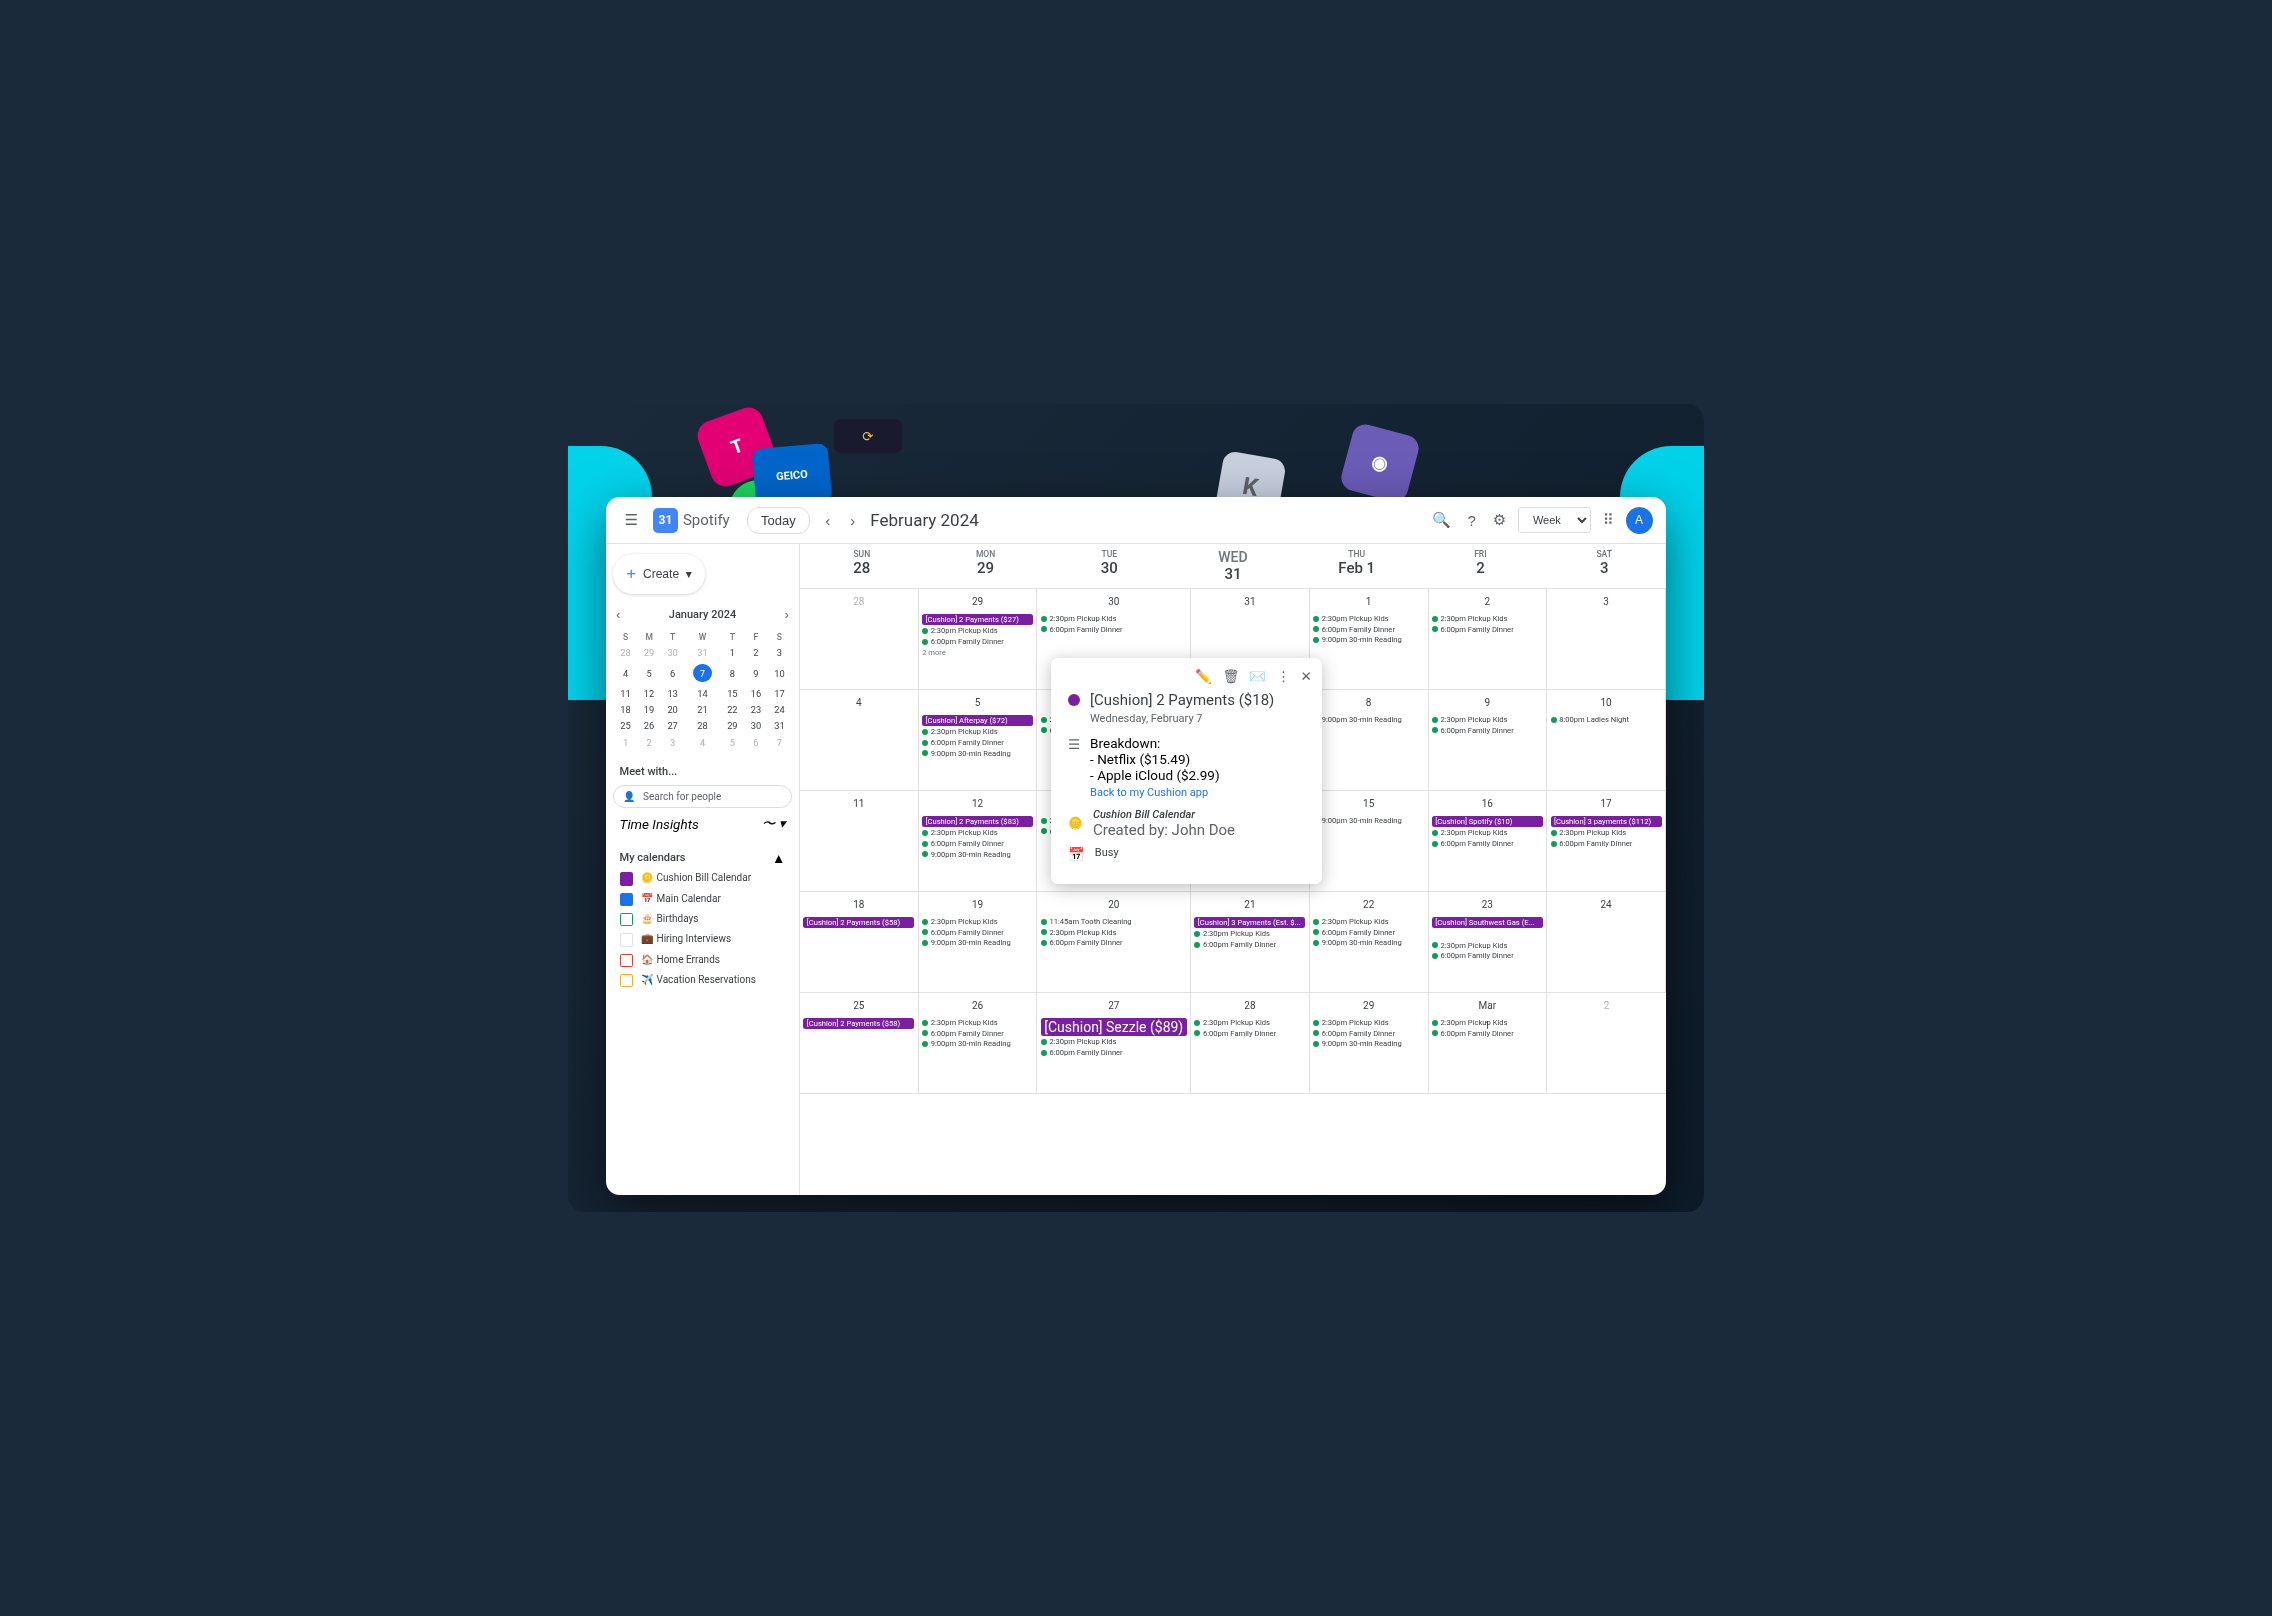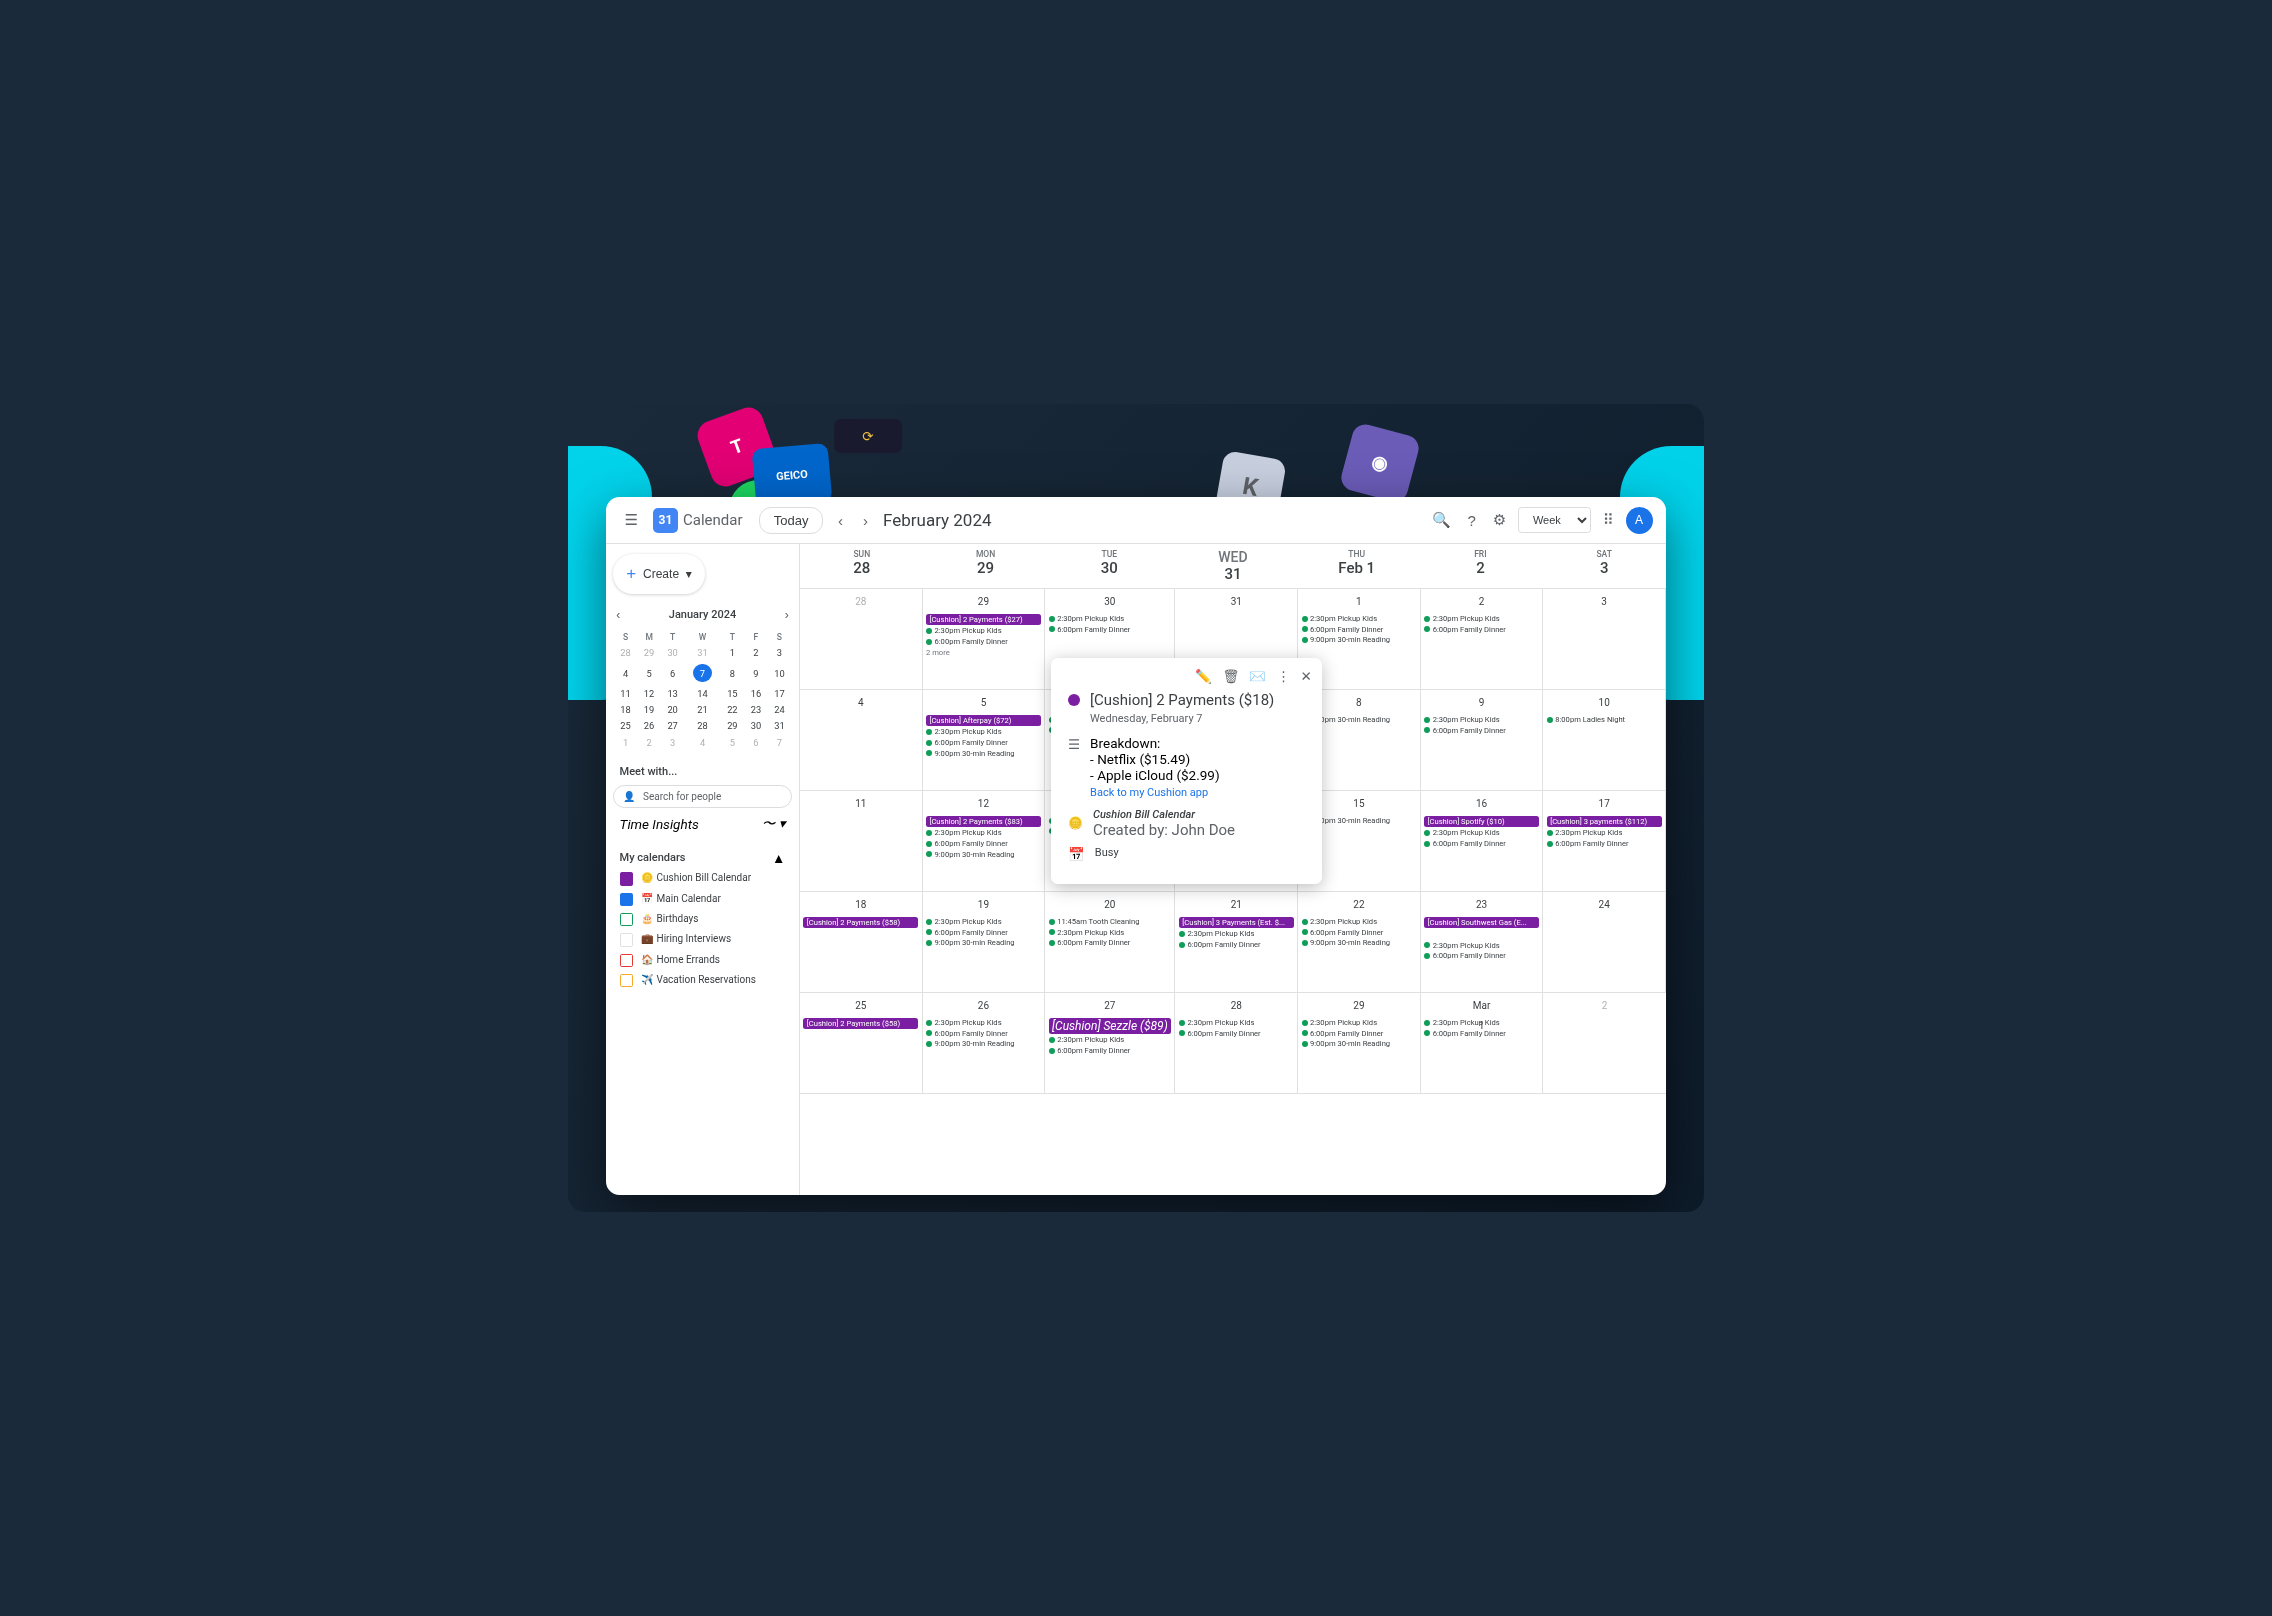--- a/index.html
+++ b/index.html
@@ -462,21 +462,21 @@
       <span style="color:#f0c040;font-size:13.5px;">⟳</span>
     </div>
   </div>
 
   <div class="calendar-app">
 
     <div class="cal-header">
       <button class="icon-btn hamburger-icon">☰</button>
       <div class="cal-logo">
         <div class="logo-box">31</div>
-        <span class="logo-text">Calendar</span>
+        <span class="logo-text">Spotify</span>
       </div>
       <button class="today-btn">Today</button>
       <button class="nav-arrow">‹</button>
       <button class="nav-arrow">›</button>
       <span class="current-month-title">February 2024</span>
       <div class="header-actions">
         <button class="icon-btn">🔍</button>
         <button class="icon-btn">?</button>
         <button class="icon-btn">⚙</button>
         <select class="week-select">
@@ -912,21 +912,21 @@
                   <span style="width: 6px; height: 6px; border-radius: 50%; background: rgb(15, 157, 88); flex-shrink: 0;"></span>
                   <span>6:00pm Family Dinner</span>
                 </div>
                 <div style="font-size: 7.6px; color: rgb(60, 64, 67); margin-bottom: 1.7px; display: flex; align-items: center; gap: 2.5px; overflow: hidden; cursor: pointer;">
                   <span style="width: 6px; height: 6px; border-radius: 50%; background: rgb(15, 157, 88); flex-shrink: 0;"></span>
                   <span>9:00pm 30-min Reading</span>
                 </div>
               </div>
               <div class="cal-cell">
                 <div class="cell-date">27</div>
-                <div style="background: rgb(123, 31, 162); color: white; font-size: 12px; padding: 0.8px 3.4px; border-radius: 2.5px; margin-bottom: 1.7px; white-space: nowrap; overflow: hidden; text-overflow: ellipsis; cursor: pointer; font-style: italic;"><span>[Cushion] Sezzle ($89)</span></div>
+                <div style="background: rgb(123, 31, 162); color: white; font-size: 14px; padding: 0.8px 3.4px; border-radius: 2.5px; margin-bottom: 1.7px; white-space: nowrap; overflow: hidden; text-overflow: ellipsis; cursor: pointer;"><span>[Cushion] Sezzle ($89)</span></div>
                 <div style="font-size: 7.6px; color: rgb(60, 64, 67); margin-bottom: 1.7px; display: flex; align-items: center; gap: 2.5px; overflow: hidden; cursor: pointer;">
                   <span style="width: 6px; height: 6px; border-radius: 50%; background: rgb(15, 157, 88); flex-shrink: 0;"></span>
                   <span>2:30pm Pickup Kids</span>
                 </div>
                 <div style="font-size: 7.6px; color: rgb(60, 64, 67); margin-bottom: 1.7px; display: flex; align-items: center; gap: 2.5px; overflow: hidden; cursor: pointer;">
                   <span style="width: 6px; height: 6px; border-radius: 50%; background: rgb(15, 157, 88); flex-shrink: 0;"></span>
                   <span>6:00pm Family Dinner</span>
                 </div>
               </div>
               <div class="cal-cell">

